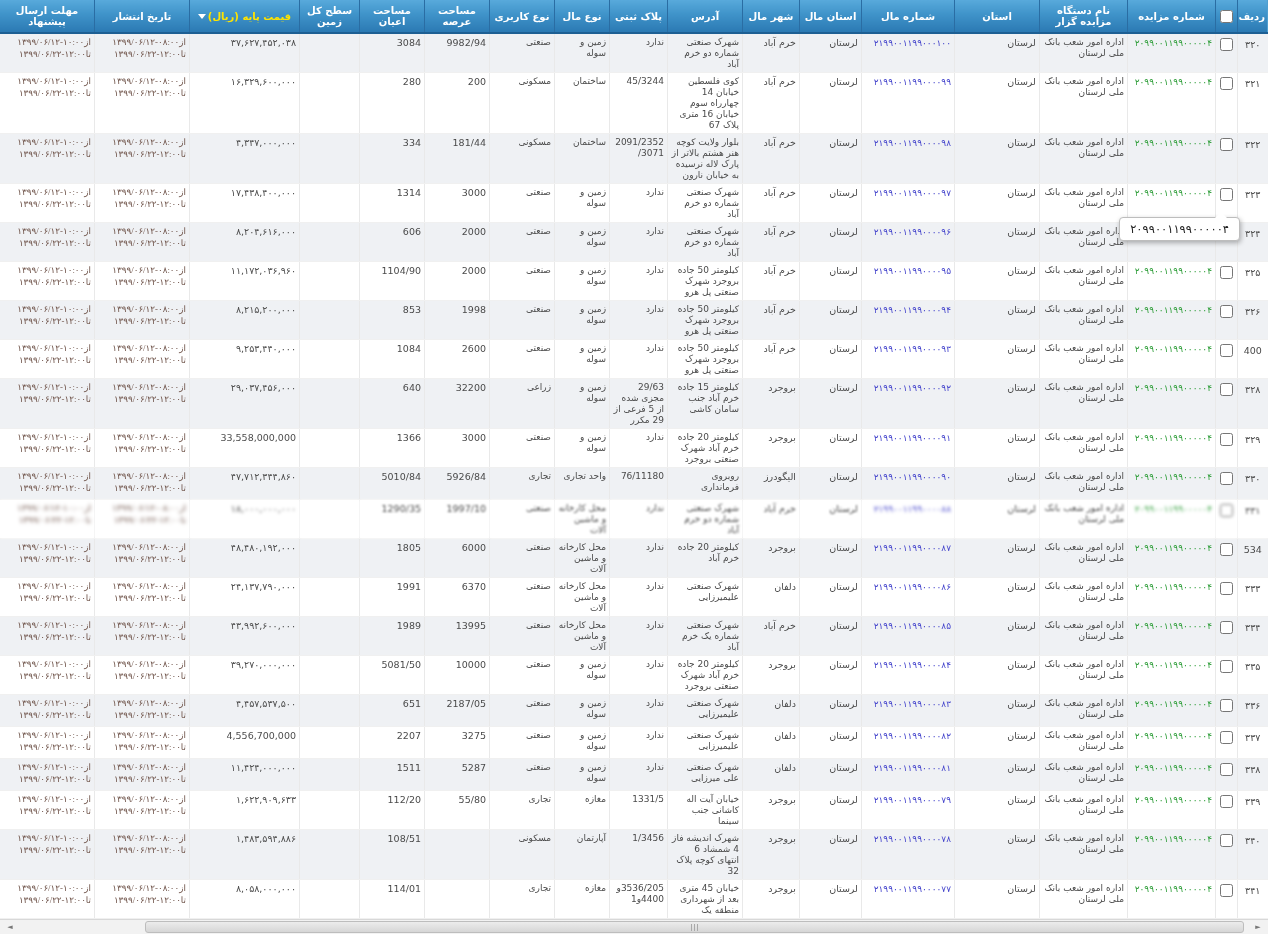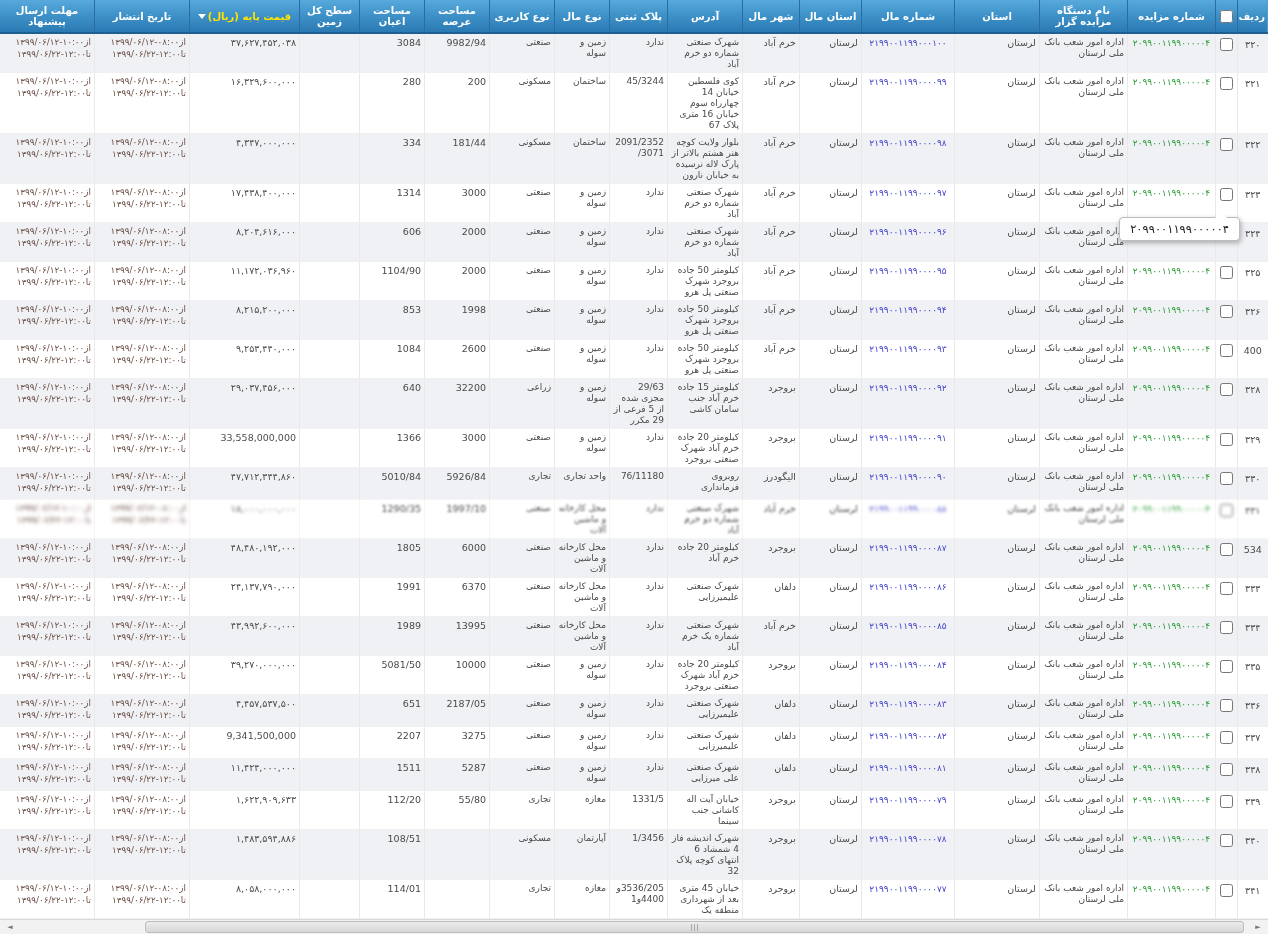--- a/index.html
+++ b/index.html
@@ -21,25 +21,25 @@
   tbody td{
     vertical-align:top;padding:3px 3px 2px;font-size:9.5px;line-height:11.5px;color:#4a4a4a;
     border-left:1px solid #e9e9e9;border-bottom:1px solid #f0f0f0;height:24px;
     overflow:hidden;word-wrap:break-word;
   }
   tbody tr:nth-child(odd) td{background:#eff1f4;}
   tbody tr:nth-child(even) td{background:#ffffff;}
   .c-addr,.c-plate,.c-type,.c-org,.c-usage{font-size:9px;line-height:11px;}
   .c-radif{text-align:center;padding-top:5px;}
   .c-chk{text-align:center;padding-top:4px;}
-  .c-auction,.c-malno{text-align:center;margin-top:11px;}
+  .c-auction,.c-malno{text-align:right;margin-top:11px;}
   .green{color:#2f9e3a;font-size:9px;white-space:nowrap;cursor:pointer;}
   .blue{color:#4545cc;font-size:9px;white-space:nowrap;cursor:pointer;}
   .price{color:#4d4d4d;display:inline-block;white-space:nowrap;font-size:9.5px;}
-  .c-pub,.c-dead{color:#6d5147;}
+  .c-pub,.c-dead{color:#6d5147;font-family:Liberation Serif, serif;}
   .dt{white-space:nowrap;font-size:8.8px;color:#6d5147;}
   .dt span[dir="ltr"]{display:inline-block;}
   input[type="checkbox"]{width:13px;height:13px;margin:0;vertical-align:middle;}
   .hazy td, .hazy td *{filter:blur(0.9px);}
   
   .tooltip{
     position:absolute;top:217px;right:28px;z-index:20;background:#ffffff;
     border:1px solid #bdbdbd;border-radius:4px;box-shadow:1px 2px 5px rgba(0,0,0,.3);
     padding:4px 10px;font-size:11.5px;color:#222;white-space:nowrap;direction:ltr;
   }
@@ -557,21 +557,21 @@
           <td class="c-malno"><span class="blue">۲۱۹۹۰۰۱۱۹۹۰۰۰۰۸۲</span></td>
           <td class="c-malprov">لرستان</td>
           <td class="c-city">دلفان</td>
           <td class="c-addr">شهرک صنعتی علیمیرزایی</td>
           <td class="c-plate">ندارد</td>
           <td class="c-type">زمین و سوله</td>
           <td class="c-usage">صنعتی</td>
           <td class="c-arsa">3275</td>
           <td class="c-ayan">2207</td>
           <td class="c-total"></td>
-          <td class="c-price"><span class="price" dir="ltr">9,341,500,000</span></td>
+          <td class="c-price"><span class="price" dir="ltr">4,556,700,000</span></td>
           <td class="c-pub">
             <div class="dt"><span>از</span><span dir="ltr">۱۳۹۹/۰۶/۱۲-۰۸:۰۰</span></div>
             <div class="dt"><span>تا</span><span dir="ltr">۱۳۹۹/۰۶/۲۲-۱۲:۰۰</span></div>
           </td>
           <td class="c-dead">
             <div class="dt"><span>از</span><span dir="ltr">۱۳۹۹/۰۶/۱۲-۱۰:۰۰</span></div>
             <div class="dt"><span>تا</span><span dir="ltr">۱۳۹۹/۰۶/۲۲-۱۲:۰۰</span></div>
           </td>
         </tr>
         <tr>

